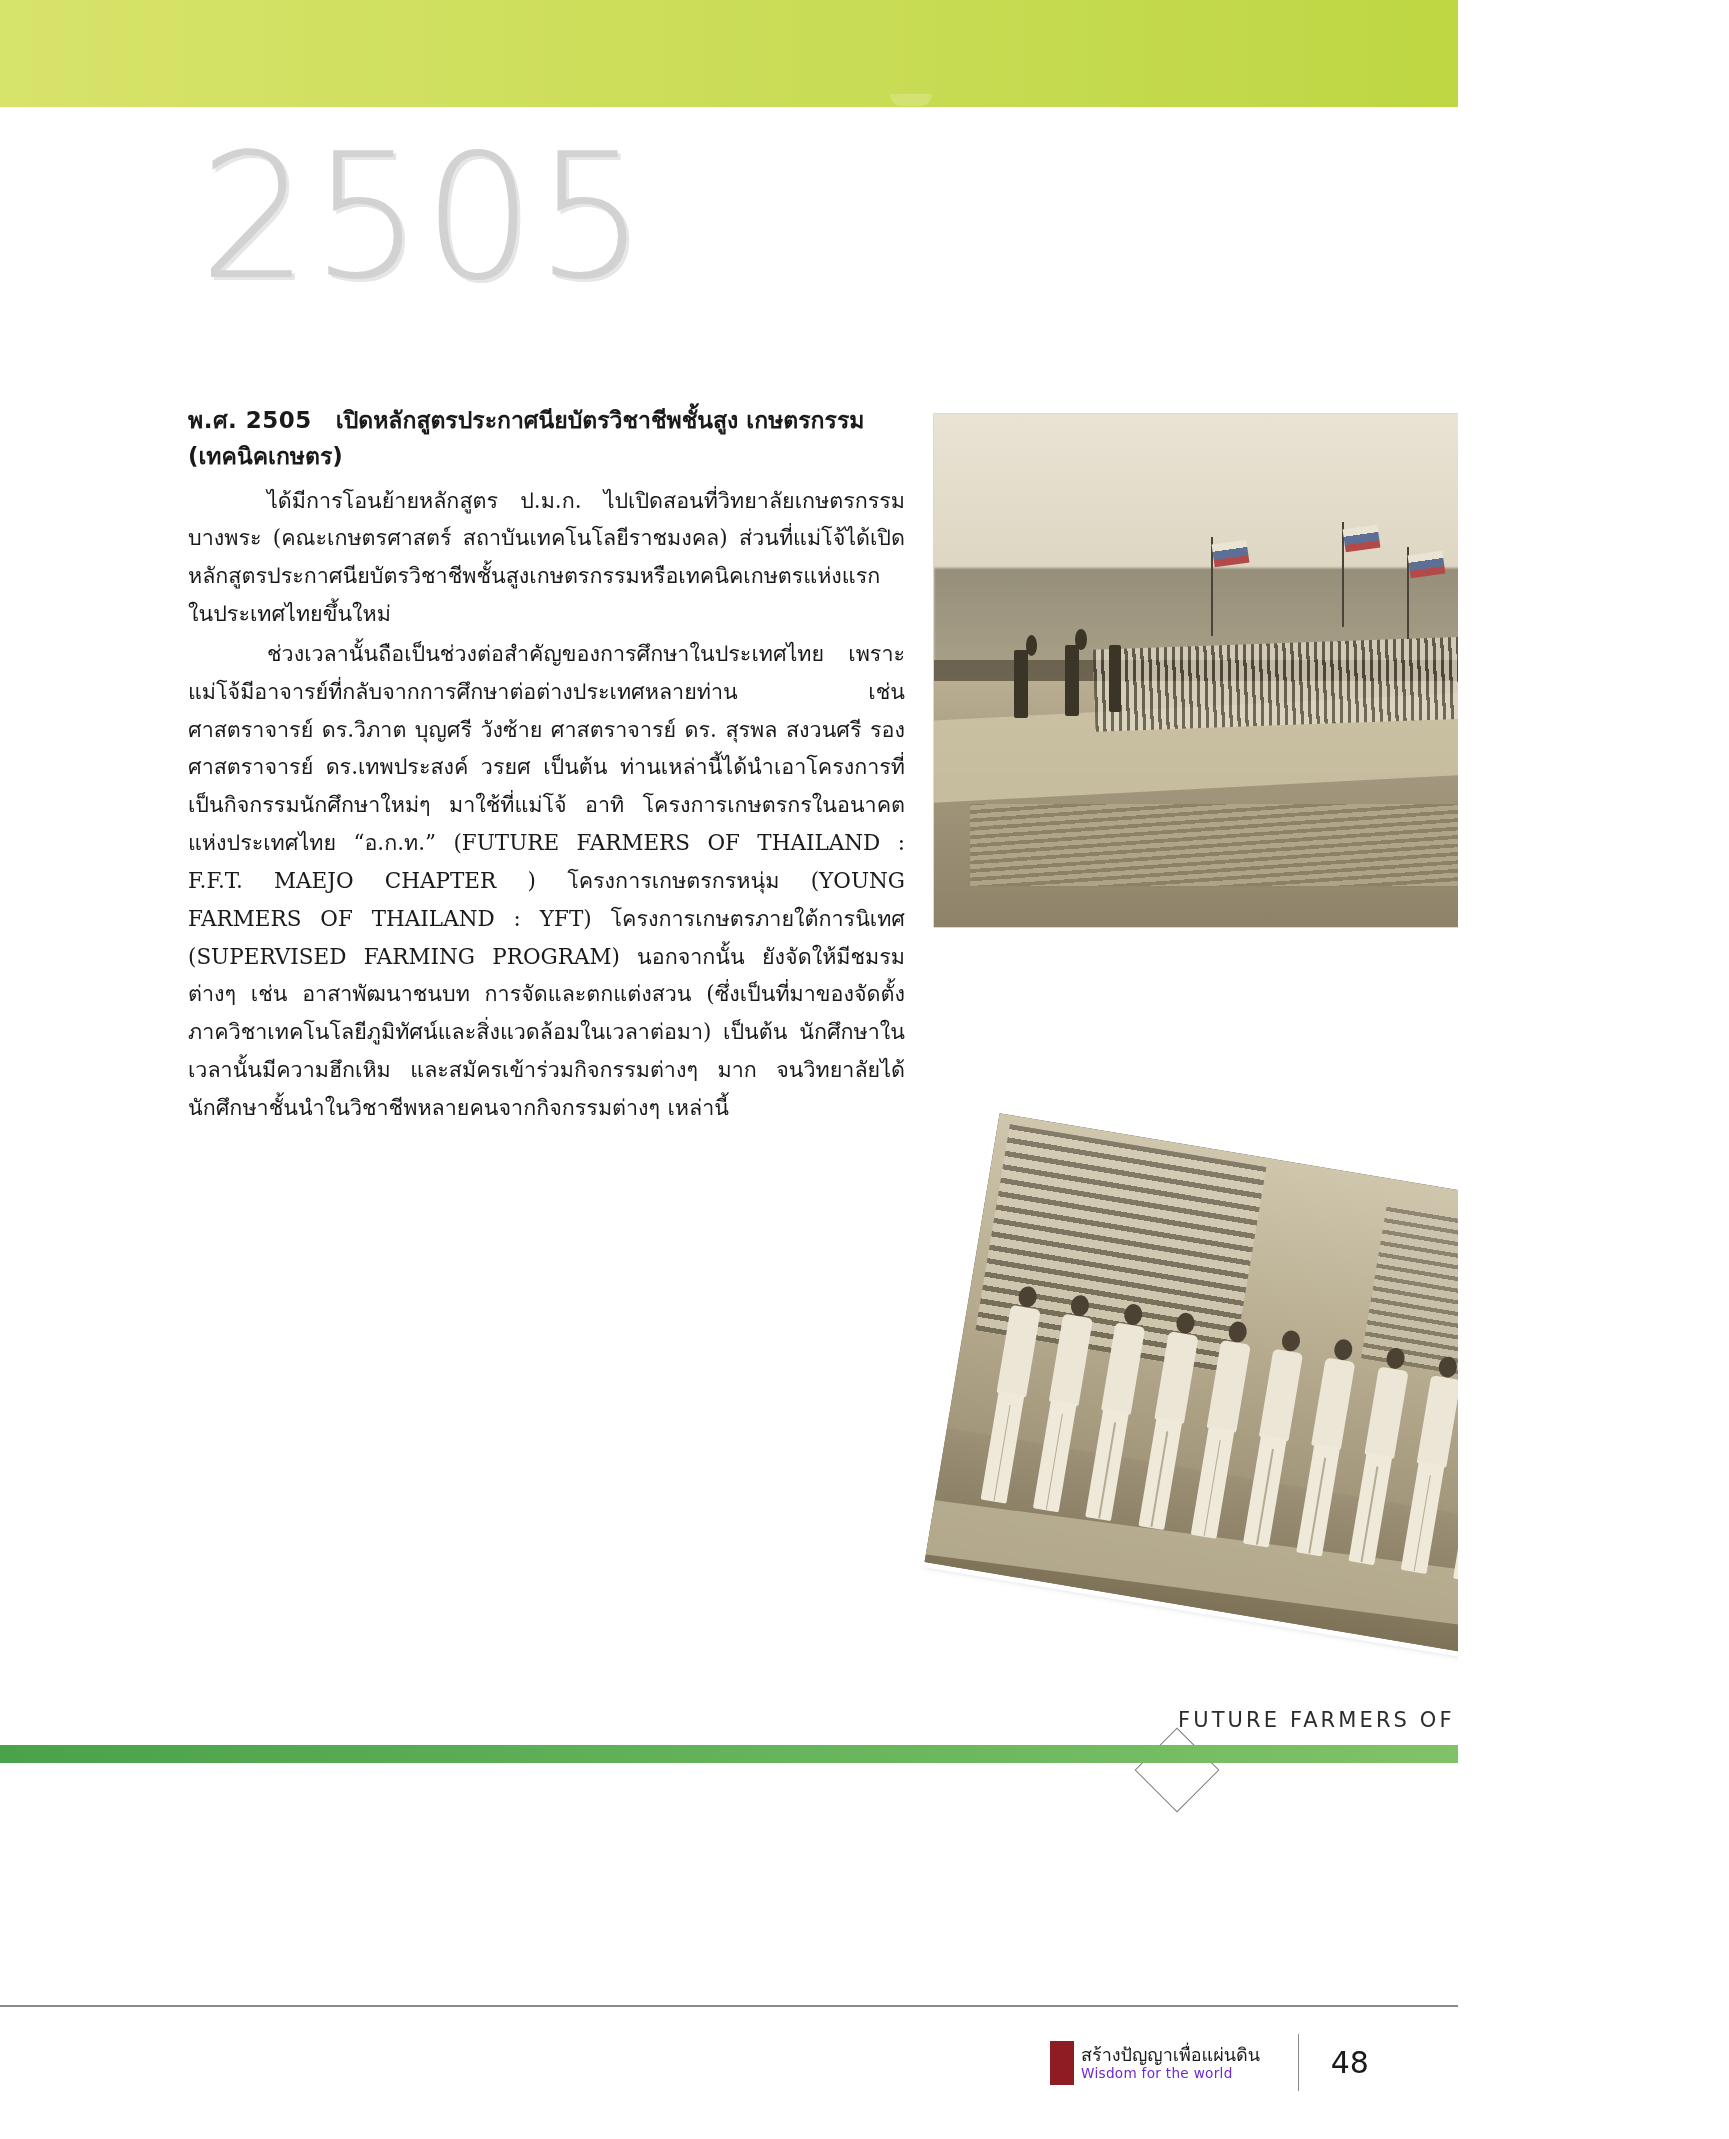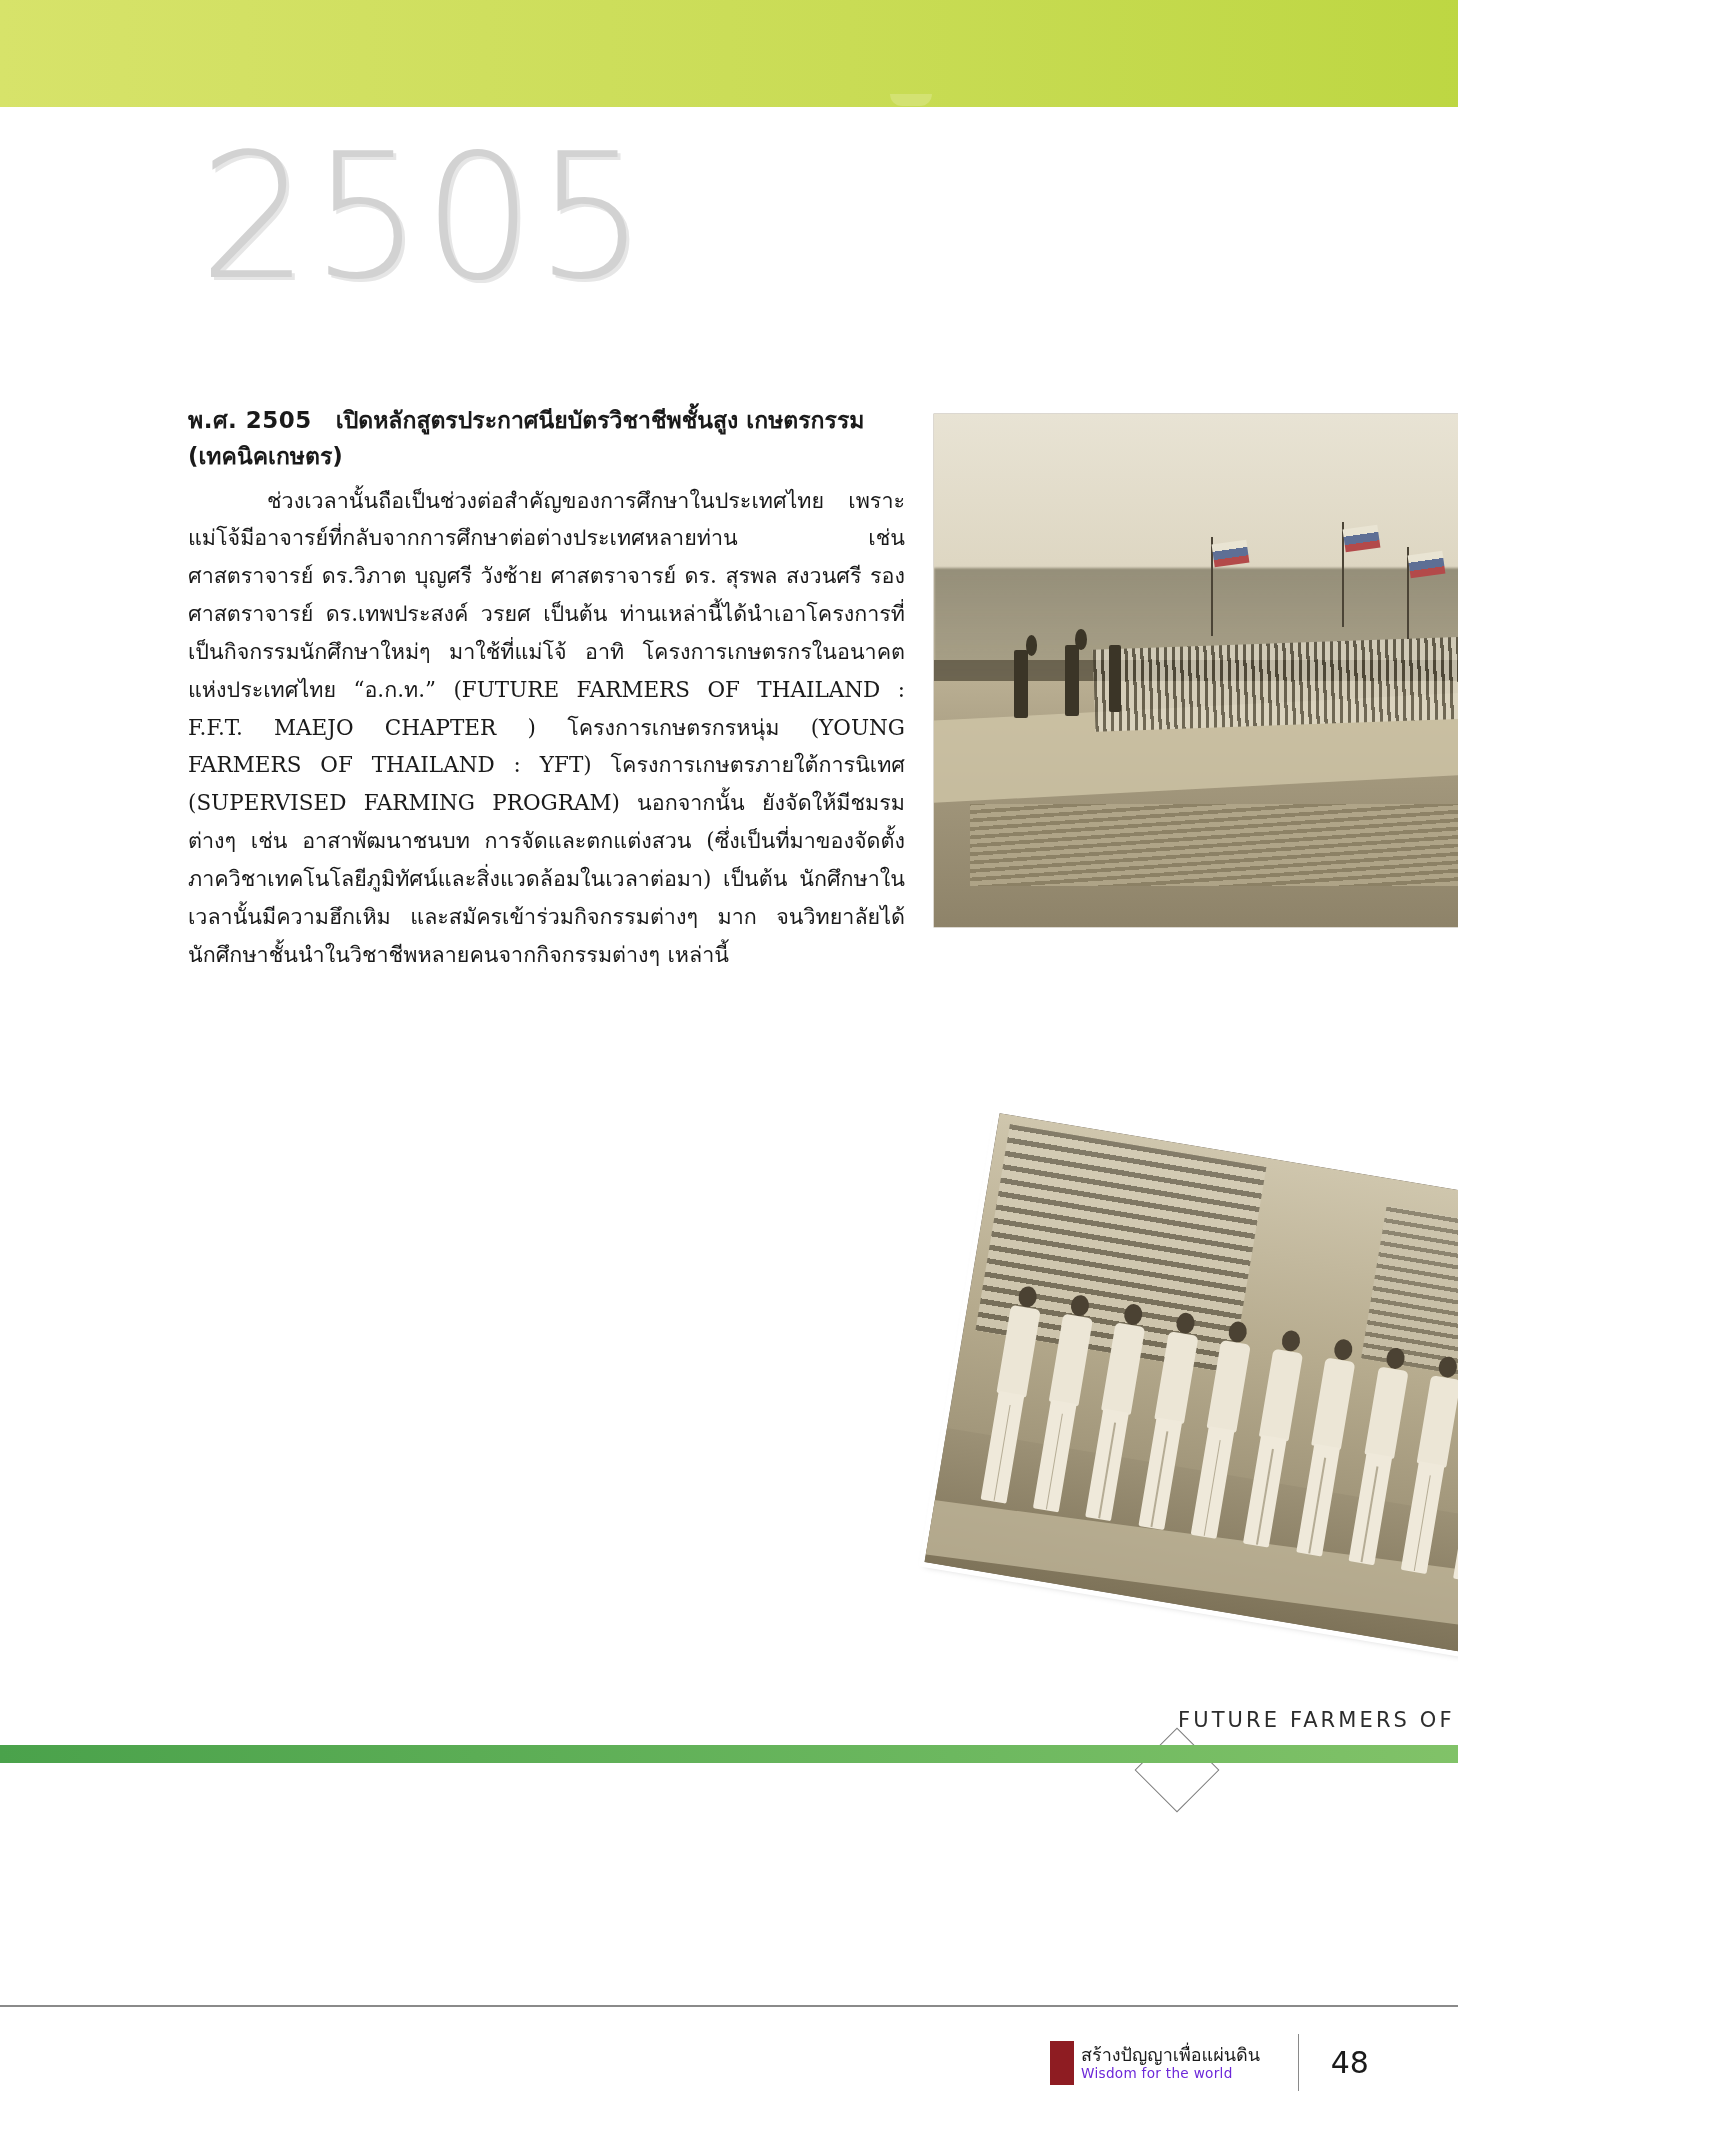--- a/index.html
+++ b/index.html
@@ -428,20 +428,21 @@
   </div>
 
   <div class="year-shadow">2505</div>
   <div class="year-watermark">2505</div>
 
   <div class="text-col">
     <div class="heading">
       <span class="yr">พ.ศ. 2505</span>
       &nbsp;&nbsp;<span>เปิดหลักสูตรประกาศนียบัตรวิชาชีพชั้นสูง เกษตรกรรม (เทคนิคเกษตร)</span>
     </div>
+    <p class="para">ได้มีการโอนย้ายหลักสูตร ป.ม.ก. ไปเปิดสอนที่วิทยาลัยเกษตรกรรมบางพระ (คณะเกษตรศาสตร์ สถาบันเทคโนโลยีราชมงคล) ส่วนที่แม่โจ้ได้เปิดหลักสูตรประกาศนียบัตรวิชาชีพชั้นสูงเกษตรกรรมหรือเทคนิคเกษตรแห่งแรกในประเทศไทยขึ้นใหม่</p>
     <p class="para latin-mix">ช่วงเวลานั้นถือเป็นช่วงต่อสำคัญของการศึกษาในประเทศไทย เพราะแม่โจ้มีอาจารย์ที่กลับจากการศึกษาต่อต่างประเทศหลายท่าน เช่น ศาสตราจารย์ ดร.วิภาต บุญศรี วังซ้าย ศาสตราจารย์ ดร. สุรพล สงวนศรี รองศาสตราจารย์ ดร.เทพประสงค์ วรยศ เป็นต้น ท่านเหล่านี้ได้นำเอาโครงการที่เป็นกิจกรรมนักศึกษาใหม่ๆ มาใช้ที่แม่โจ้ อาทิ โครงการเกษตรกรในอนาคตแห่งประเทศไทย “อ.ก.ท.” (FUTURE FARMERS OF THAILAND : F.F.T. MAEJO CHAPTER ) โครงการเกษตรกรหนุ่ม (YOUNG FARMERS OF THAILAND : YFT) โครงการเกษตรภายใต้การนิเทศ (SUPERVISED FARMING PROGRAM) นอกจากนั้น ยังจัดให้มีชมรมต่างๆ เช่น อาสาพัฒนาชนบท การจัดและตกแต่งสวน (ซึ่งเป็นที่มาของจัดตั้งภาควิชาเทคโนโลยีภูมิทัศน์และสิ่งแวดล้อมในเวลาต่อมา) เป็นต้น นักศึกษาในเวลานั้นมีความฮึกเหิม และสมัครเข้าร่วมกิจกรรมต่างๆ มาก จนวิทยาลัยได้นักศึกษาชั้นนำในวิชาชีพหลายคนจากกิจกรรมต่างๆ เหล่านี้</p>
   </div>
 
   <div class="photo1">
     <div class="p1-sky"></div>
     <div class="p1-trees"></div>
     <div class="p1-ground"></div>
     <div class="p1-road"></div>
     <div class="p1-crowd"></div>
     <div class="p1-logs"></div>

